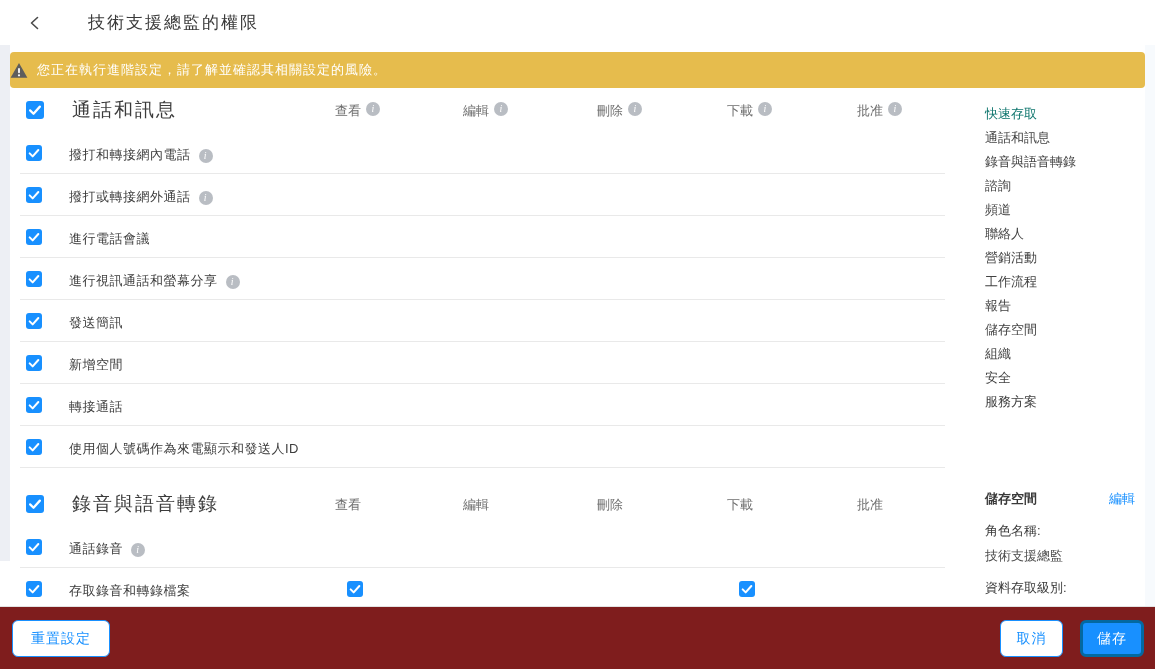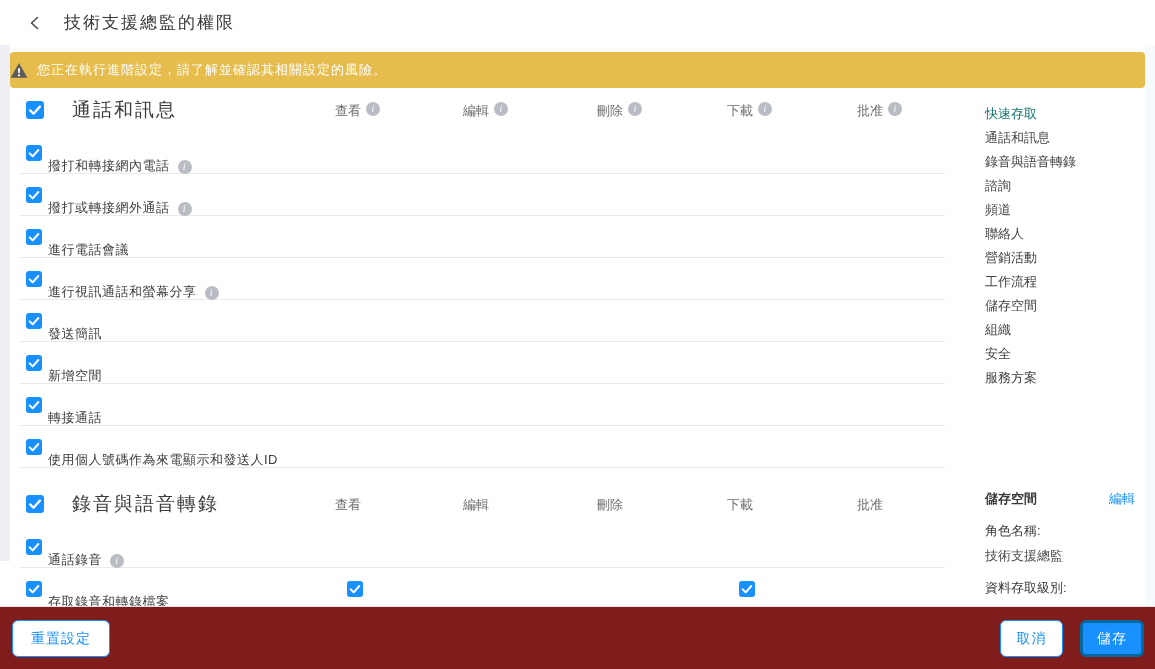--- a/index.html
+++ b/index.html
@@ -4,37 +4,37 @@
 <style>
   * { margin:0; padding:0; box-sizing:border-box; }
   html,body { width:1155px; height:669px; font-family:"Liberation Sans","DejaVu Sans",sans-serif; background:#fff; overflow:hidden; }
   .app { position:relative; width:1155px; height:669px; background:#fff; }
 
   
   .strip-left  { position:absolute; left:0; top:45; width:10px; height:561px; background:#edeff4; }
   .strip-right { position:absolute; left:1145px; top:45px; width:10px; height:561px; background:#f7fafd; }
 
   
-  .header { position:absolute; left:0; top:0; width:1155px; height:45px; background:#fff; display:flex; align-items:center; }
+  .header { position:absolute; left:0; top:0; width:1155px; height:45px; background:#fff; display:flex; align-items:center;gap:24px; }
   .back-btn { width:34px; height:34px; margin-left:18px; display:flex; align-items:center; justify-content:center; cursor:pointer; }
   .page-title { font-size:17px; color:#3a3a3a; margin-left:12px; font-weight:400; letter-spacing:2px; }
 
   
   .banner { position:absolute; left:10px; top:52px; width:1135px; height:36px; background:#e6bc4d; border-radius:4px; display:flex; align-items:center; }
   .banner-text { color:#fff; font-size:13px; margin-left:9px; letter-spacing:1px; }
 
   
   .table { position:absolute; left:10px; top:88px; width:935px; height:518px; overflow:hidden; }
   .sec-header { position:relative; height:44px; margin-left:10px; }
   .sec-cb { position:absolute; left:6px; top:13px; }
   .sec-title { position:absolute; left:52px; top:9px; font-size:19px; color:#3c3c3c; letter-spacing:2px; }
   .col { position:absolute; top:14px; font-size:13px; color:#6e6e6e; white-space:nowrap; display:flex; align-items:flex-start; gap:5px; }
   .row { position:relative; height:42px; margin-left:10px; border-bottom:1px solid #e9e9e9; }
   .row-cb { position:absolute; left:6px; top:13px; }
-  .row-label { position:absolute; left:28px; top:14px; font-size:13px; color:#3d3d3d; white-space:nowrap; letter-spacing:0.5px;margin-top:11px; }
+  .row-label { position:absolute; left:49px; top:14px; font-size:13px; color:#3d3d3d; white-space:nowrap; letter-spacing:0.5px; }
   .cell-cb { position:absolute; top:13px; }
   .gap { height:14px; }
 
   
   .cb { display:inline-block; width:16px; height:16px; background:#1890ff; border-radius:3px; cursor:pointer; position:relative; }
   .cb.big { width:18px; height:18px; }
   .cb svg { position:absolute; left:0; top:0; width:100%; height:100%; }
 
   
   .info { display:inline-block; width:14px; height:14px; border-radius:50%; background:#b9bdc3; color:#fff; font-size:10px; line-height:14px; text-align:center; font-style:italic; font-family:"Liberation Serif",serif; vertical-align:middle; }
@@ -205,20 +205,21 @@
   <div class="sidebar">
     <div class="qa-title">快速存取</div>
     <div id="quick-links">
         <div class="quick-link">通話和訊息</div>
         <div class="quick-link">錄音與語音轉錄</div>
         <div class="quick-link">諮詢</div>
         <div class="quick-link">頻道</div>
         <div class="quick-link">聯絡人</div>
         <div class="quick-link">營銷活動</div>
         <div class="quick-link">工作流程</div>
+        <div class="quick-link">報告</div>
         <div class="quick-link">儲存空間</div>
         <div class="quick-link">組織</div>
         <div class="quick-link">安全</div>
         <div class="quick-link">服務方案</div>
       </div>
   </div>
 
   <div class="role-info">
     <div class="ri-head">
       <span class="ri-title">儲存空間</span>

